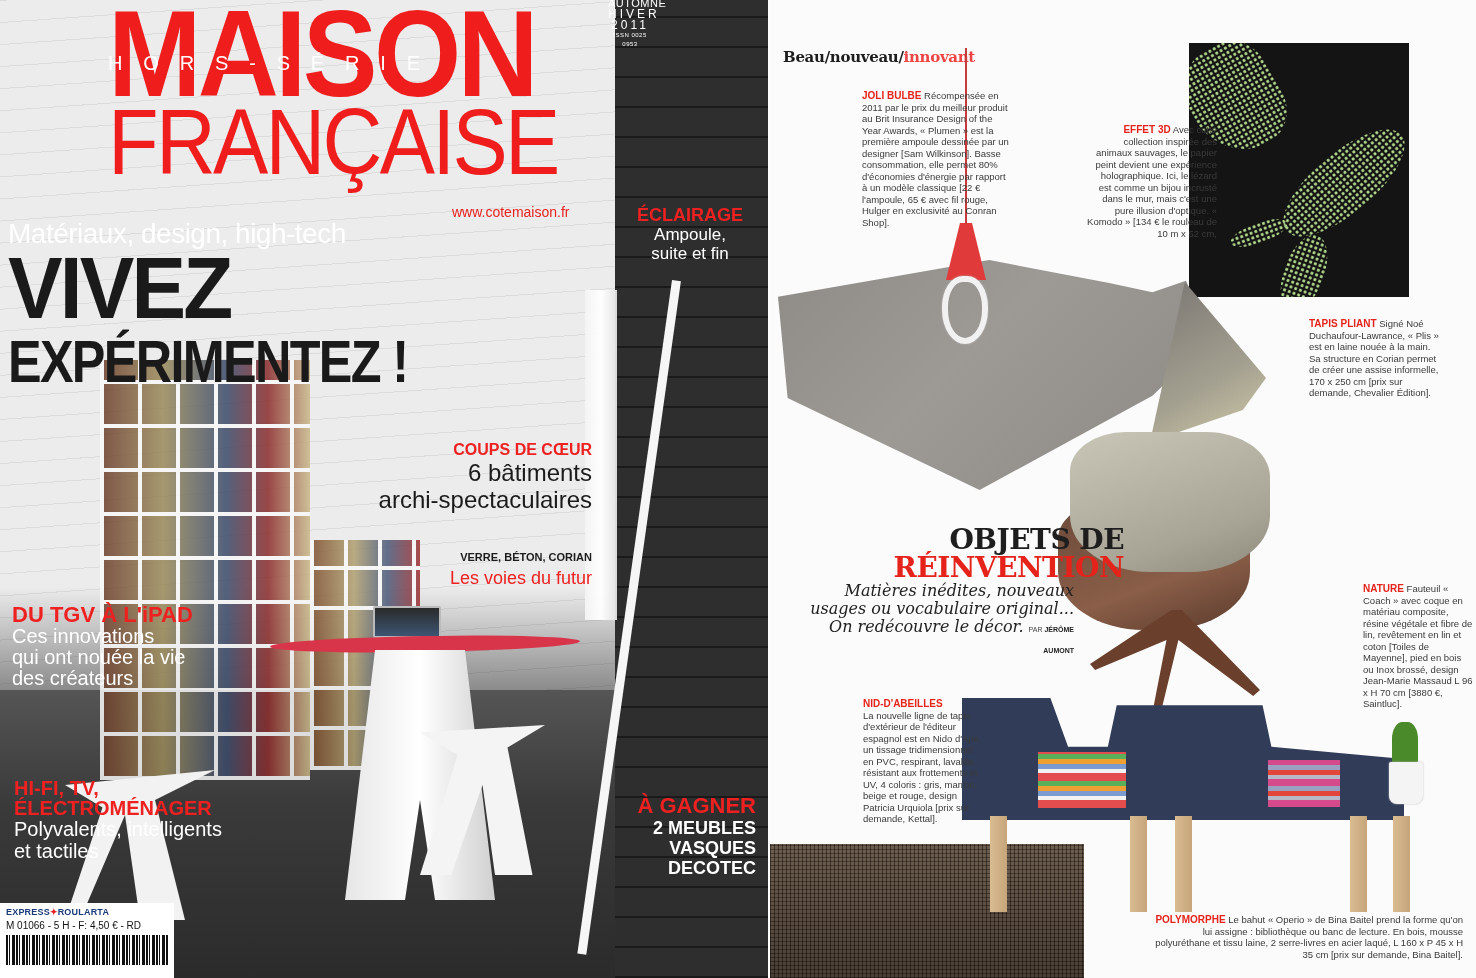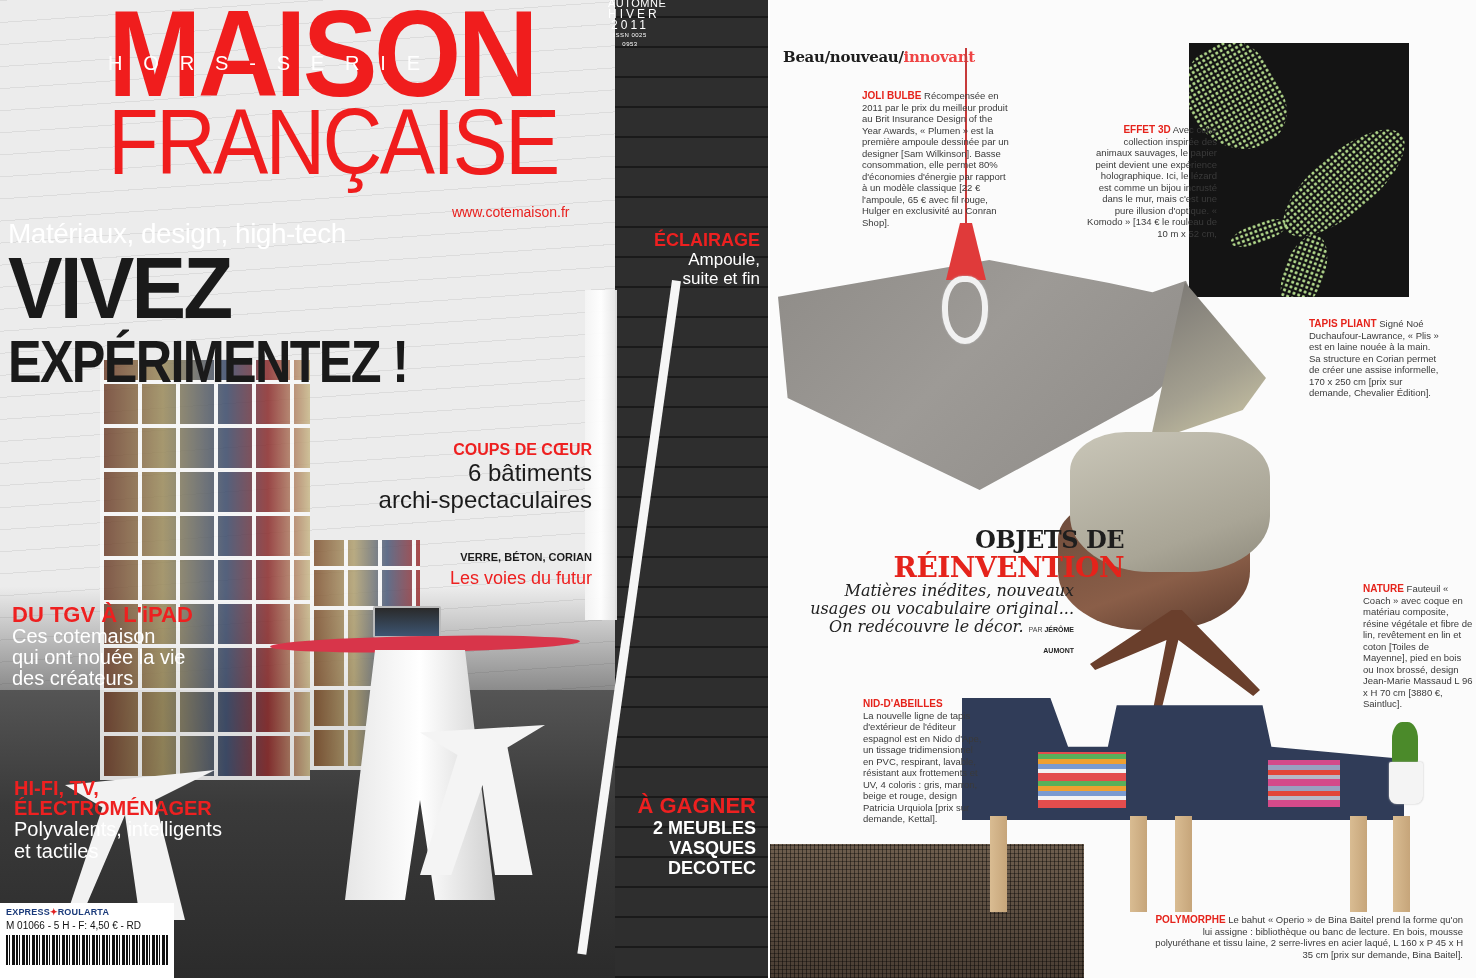--- a/index.html
+++ b/index.html
@@ -116,21 +116,21 @@
   .teaser .body { display: block; }
 
   #t-coups { right: 176px; top: 441px; text-align: right; }
   #t-coups .kicker { font-size: 16px; line-height: 18px; }
   #t-coups .body { font-size: 24px; line-height: 27px; color: #1b1b1b; }
 
   #t-verre { right: 176px; top: 547px; text-align: right; }
   #t-verre .kicker { font-size: 11px; line-height: 20px; color: #1b1b1b; }
   #t-verre .body { font-size: 18px; line-height: 22px; color: #ee2020; }
 
-  #t-eclairage { left: 620px; top: 230px; width: 140px; text-align: right; }
+  #t-eclairage { left: 620px; top: 205px; width: 140px; text-align: center; }
   #t-eclairage .kicker { font-size: 18px; line-height: 20px; }
   #t-eclairage .body { font-size: 17px; line-height: 19px; color: #fff; }
 
   #t-tgv { left: 12px; top: 604px; }
   #t-tgv .kicker { font-size: 22px; line-height: 22px; }
   #t-tgv .body { font-size: 20px; line-height: 21px; color: #fff; }
 
   #t-hifi { left: 14px; top: 778px; }
   #t-hifi .kicker { font-size: 20px; line-height: 20px; }
   #t-hifi .body { font-size: 20px; line-height: 22px; color: #fff; }
@@ -167,21 +167,21 @@
   #cap-effet { left: 270px; top: 124px; width: 130px; text-align: right; }
   #cap-tapis { left: 492px; top: 318px; width: 130px; }
   #cap-nature { left: 546px; top: 583px; width: 110px; }
   #cap-nid { left: 46px; top: 698px; width: 120px; }
   #cap-poly { left: 334px; top: 914px; width: 312px; text-align: right; }
 
   #feature-title {
     position: absolute; left: 104px; top: 526px; width: 250px; text-align: right;
     font-family: "DejaVu Serif", serif; font-weight: bold;
   }
-  #feature-title .line1 { font-size: 24px; line-height: 28px; color: #1e1e1e; display: block; letter-spacing: -0.5px; }
+  #feature-title .line1 { font-size: 28px; line-height: 28px; color: #1e1e1e; display: block; letter-spacing: -0.5px; }
   #feature-title .line2 { font-size: 28px; line-height: 28px; color: #e5231b; display: block; letter-spacing: -0.5px; }
   #feature-deck {
     position: absolute; left: 40px; top: 582px; width: 264px; text-align: right;
     font-family: "DejaVu Serif", serif; font-style: italic; font-size: 16px; line-height: 18px; color: #222;
   }
   #byline { font-style: normal; font-family: "Liberation Sans", sans-serif; font-size: 7px; color: #444; }
   #byline b { color: #222; }
 
   
   #lizard-panel {
@@ -305,21 +305,21 @@
     <span class="kicker">COUPS DE CŒUR</span>
     <span class="body">6 bâtiments</span>
     <span class="body">archi-spectaculaires</span>
   </div>
   <div id="t-verre" class="teaser">
     <span class="kicker">VERRE, BÉTON, CORIAN</span>
     <span class="body">Les voies du futur</span>
   </div>
   <div id="t-tgv" class="teaser">
     <span class="kicker">DU TGV À L'iPAD</span>
-    <span class="body">Ces cotemaison</span>
+    <span class="body">Ces innovations</span>
     <span class="body">qui ont nouée la vie</span>
     <span class="body">des créateurs</span>
   </div>
   <div id="t-hifi" class="teaser">
     <span class="kicker">HI-FI, TV,</span>
     <span class="kicker">ÉLECTROMÉNAGER</span>
     <span class="body">Polyvalents, intelligents</span>
     <span class="body">et tactiles</span>
   </div>
   <div id="t-gagner" class="teaser">

